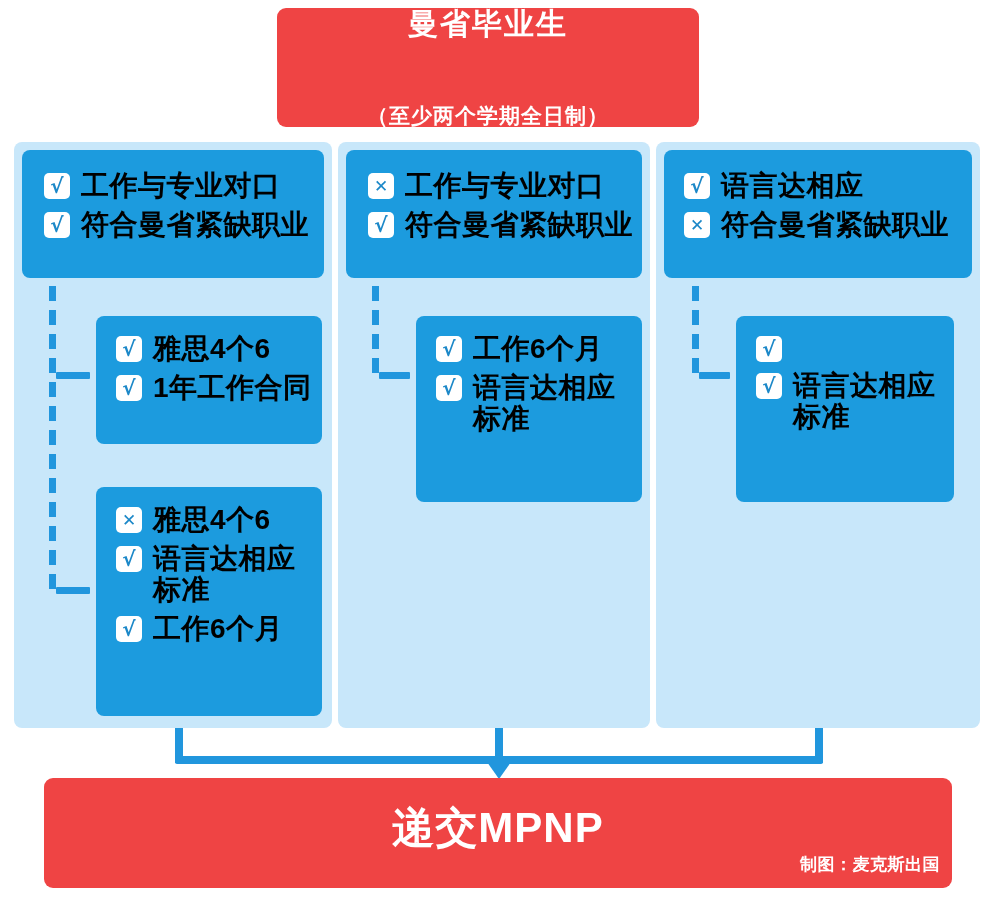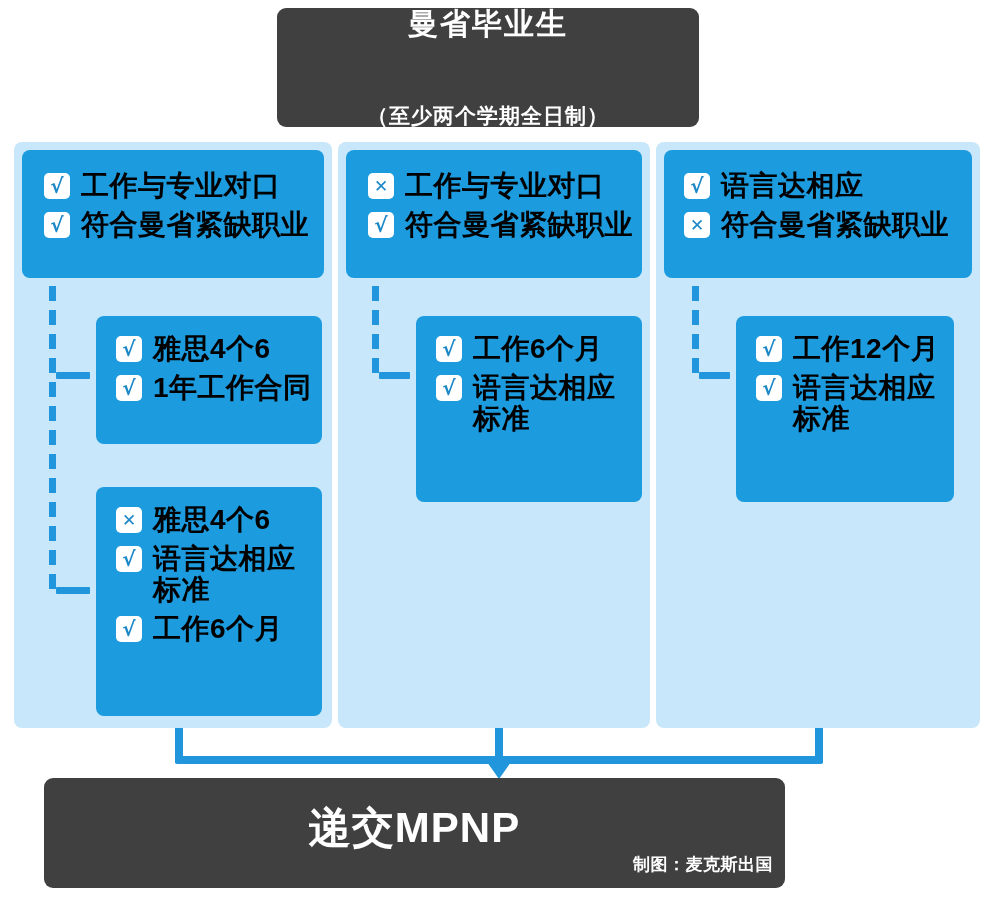--- a/index.html
+++ b/index.html
@@ -19,21 +19,21 @@
     position: absolute;
     left: 0;
     top: 0;
     width: 994px;
     height: 904px;
   }
 
   
   .blue-card {
     position: absolute;
-    background: #404040;
+    background: #ef4444;
     border-radius: 8px;
     box-sizing: border-box;
     color: #ffffff;
     gap: 36px;
   }
 
   
   #title-box {
     left: 277px;
     top: 8px;
@@ -189,21 +189,21 @@
     height: 0;
     border-left: 12px solid transparent;
     border-right: 12px solid transparent;
     border-top: 17px solid #2196DD;
   }
 
   
   #bottom-box {
     left: 44px;
     top: 778px;
-    width: 741px;
+    width: 908px;
     height: 110px;
     border-radius: 9px;
   }
   #bottom-title {
     position: absolute;
     left: 0;
     right: 0;
     top: 22px;
     text-align: center;
     font-size: 42px;
@@ -313,21 +313,20 @@
       </div>
     </div>
   </div>
 
   <div class="dash-v" style="left:692px; top:286px; height:94px;"></div>
   <div class="dash-h" style="left:699px; top:372px; width:31px;"></div>
 
   <div class="sub-card" id="sub-2-0">
     <div class="crit">
       <span class="mark">√</span>
-      <span class="crit-text">工作12个月</span>
     </div>
     <div class="crit">
       <span class="mark">√</span>
       <span class="crit-text">语言达相应
 标准</span>
     </div>
   </div>
 
   <div id="bracket">
     <div class="arm-left"></div>

